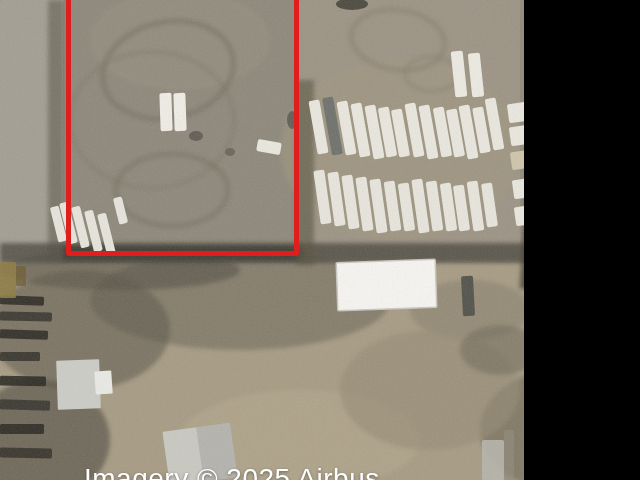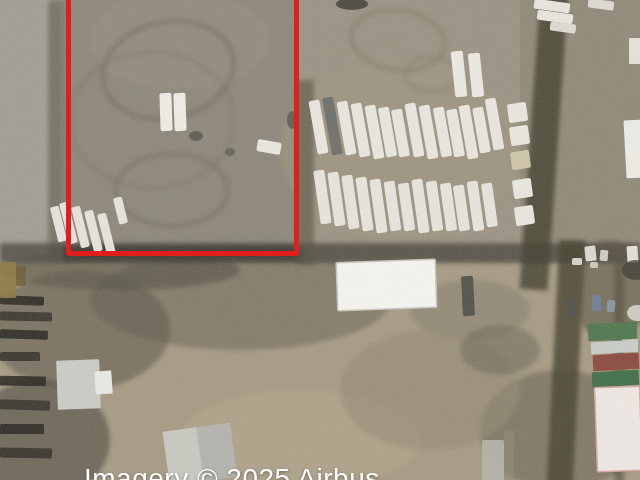--- a/index.html
+++ b/index.html
@@ -1,16 +1,16 @@
 <!DOCTYPE html>
 <html><head>
 <meta charset="utf-8">
 <style>
   html,body{margin:0;padding:0;background:#000;}
-  #stage{position:relative;width:640px;height:480px;overflow:hidden;background:#978f7e;cursor:grab;}
+  #stage{position:relative;width:524px;height:480px;overflow:hidden;background:#978f7e;cursor:grab;}
   #scene{position:absolute;left:0;top:0;}
   #annot{position:absolute;box-sizing:border-box;border:5px solid #e01e1e;border-radius:3px;pointer-events:none;}
   #attrib{position:absolute;white-space:nowrap;font-family:"Liberation Sans",sans-serif;
           font-weight:400;letter-spacing:.5px;color:#fff;text-shadow:0 1px 3px rgba(60,60,60,.65);}
 </style>
 </head>
 <body>
 
 <div id="stage">
   <svg id="scene" width="640" height="480" viewBox="0 0 640 480">

